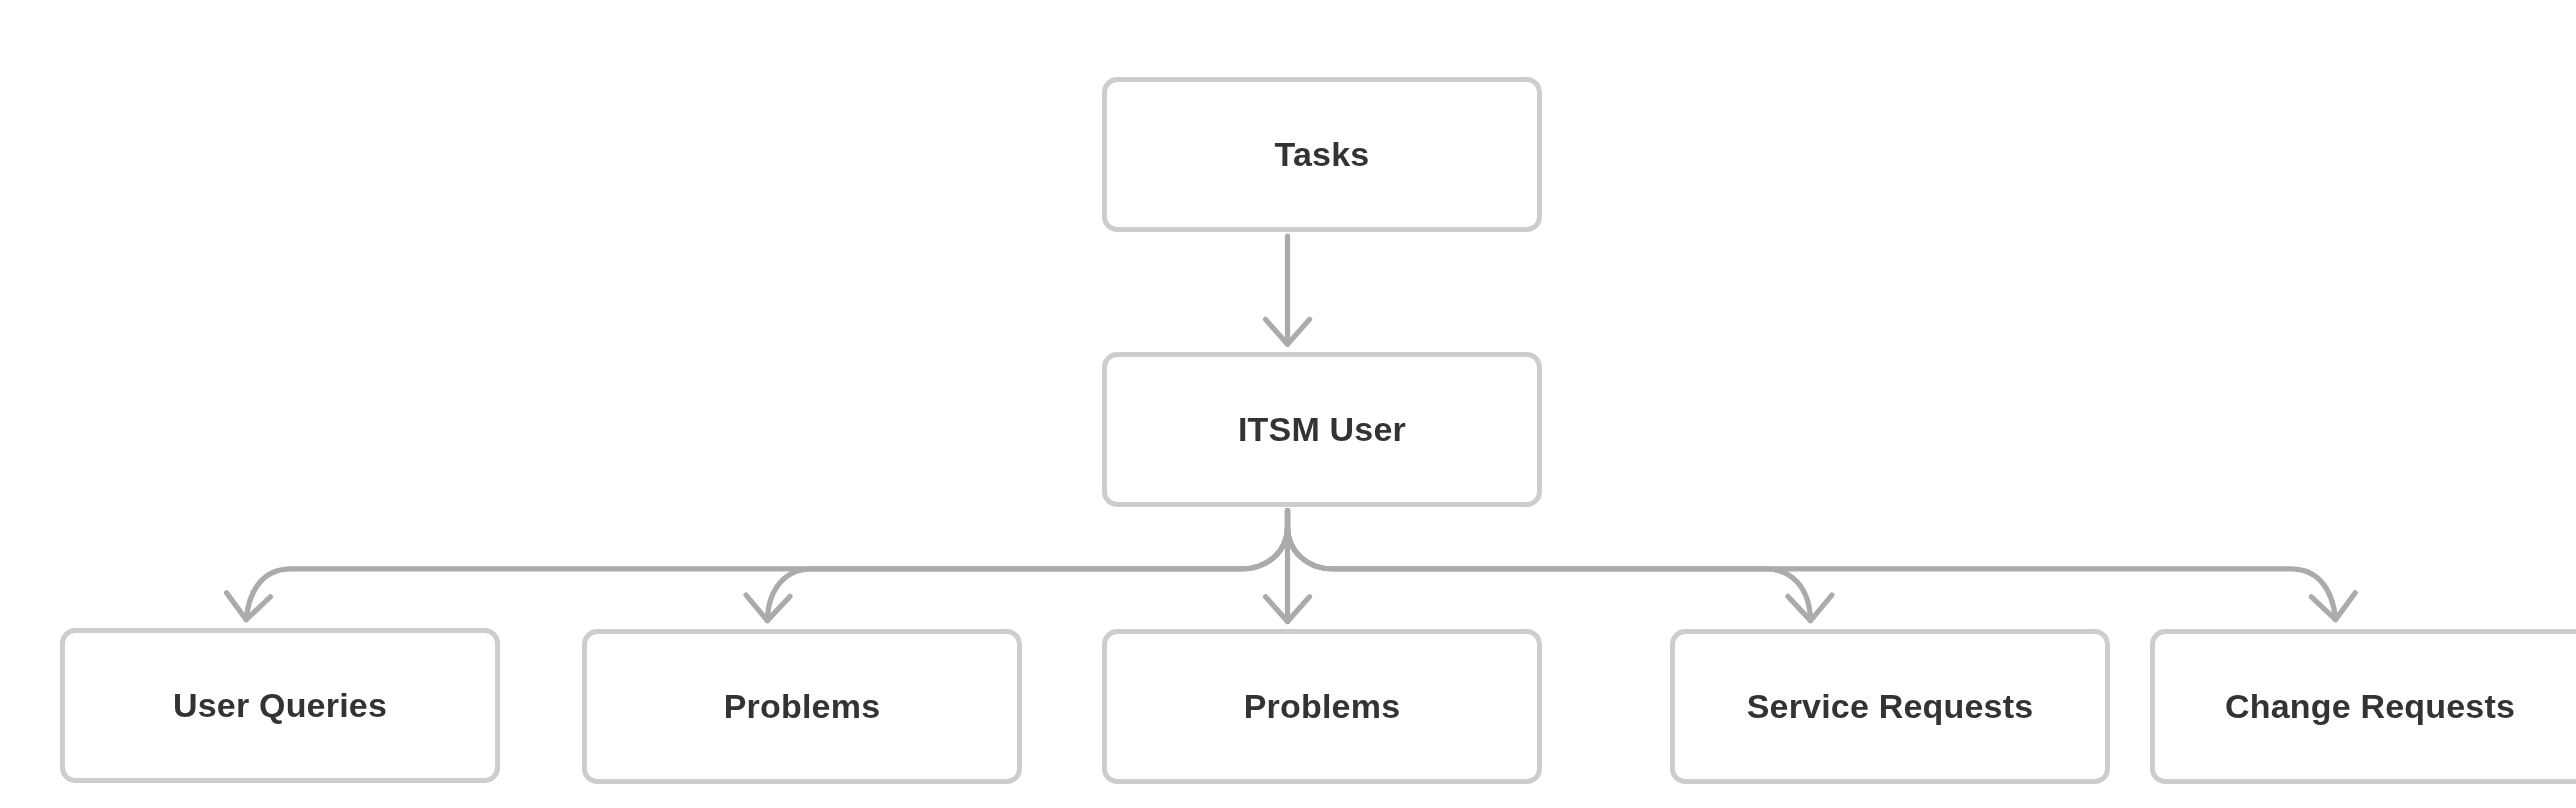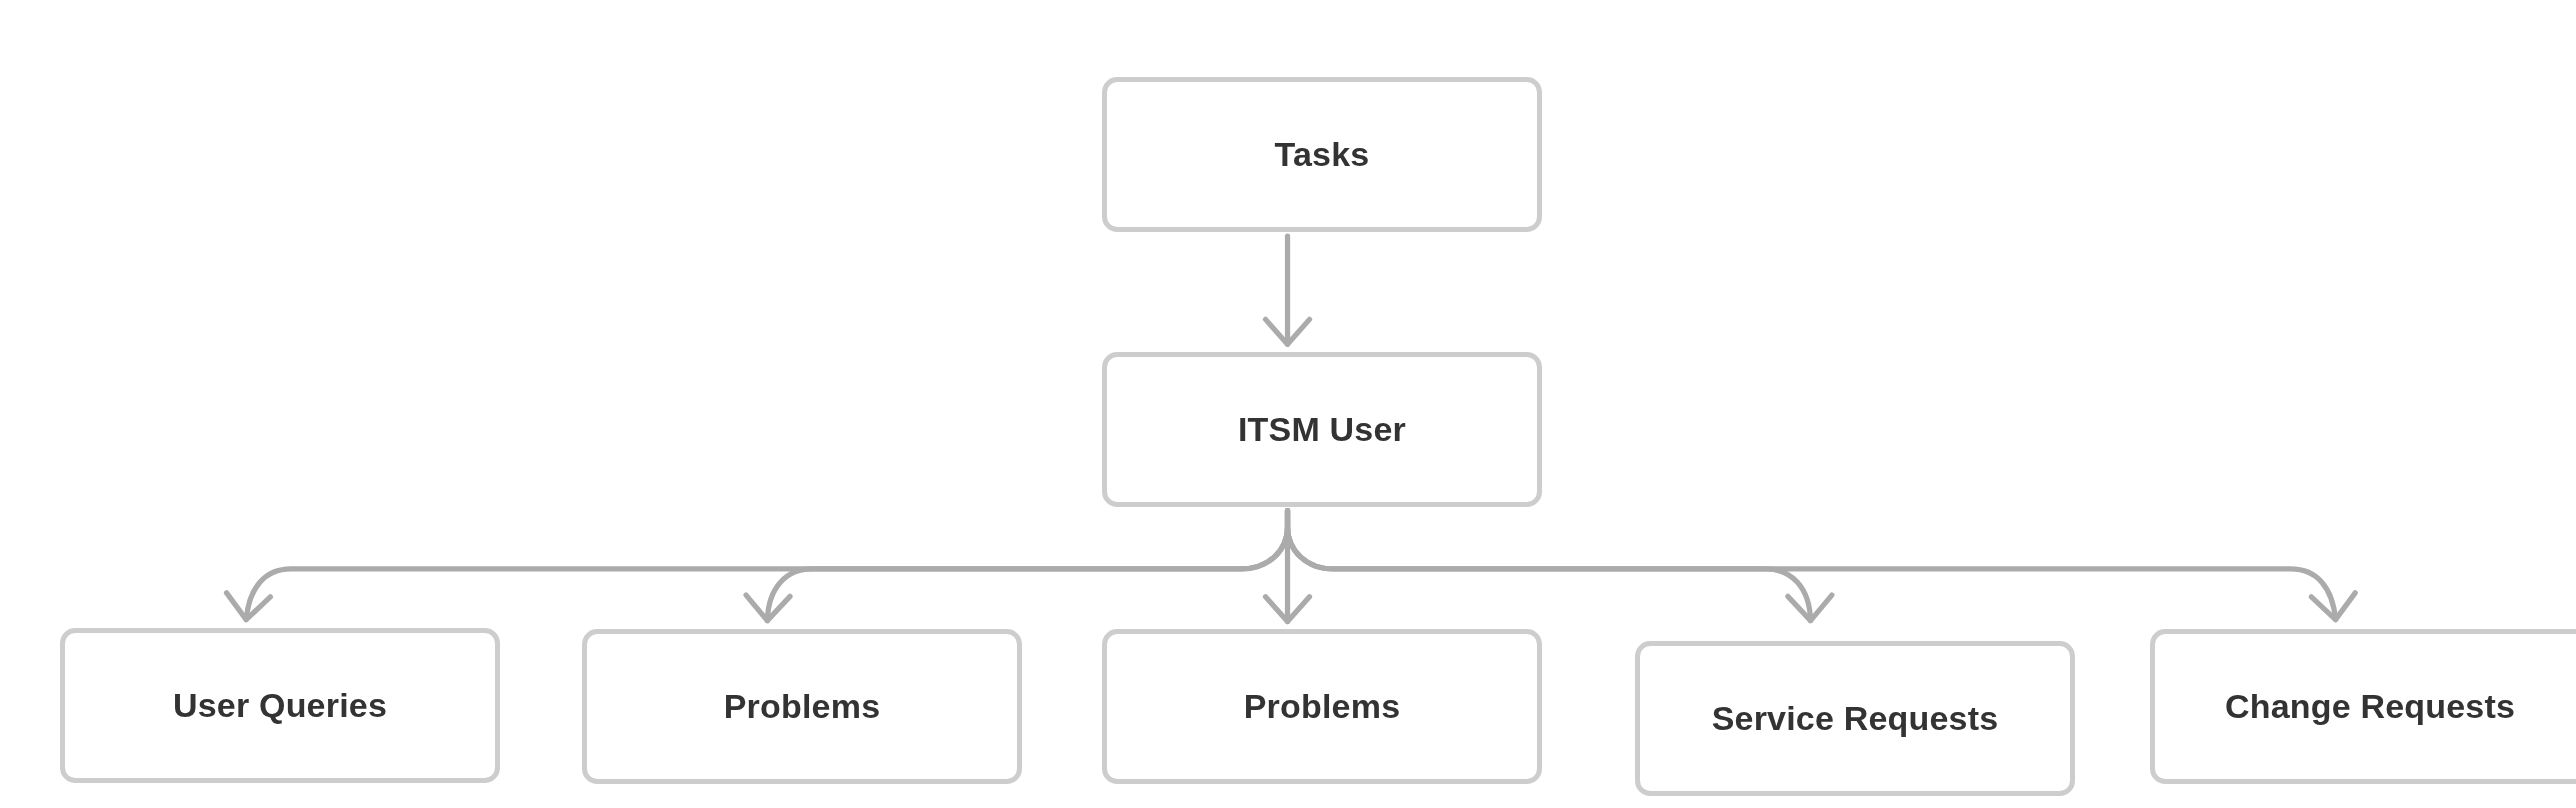--- a/index.html
+++ b/index.html
@@ -53,21 +53,21 @@
     color:var(--text);
     line-height:1.2;
     letter-spacing:0.2px;
   }
   
   .pos-tasks            {left:1102px; top:77px;}
   .pos-itsm-tasks       {left:1102px; top:352px;}
   .pos-user-queries     {left:60px;   top:628px;}
   .pos-incidents        {left:582px;  top:629px;}
   .pos-problems         {left:1102px; top:629px;}
-  .pos-service-requests {left:1635px; top:629px;margin-top:12px;}
+  .pos-service-requests {left:1670px; top:629px;}
   .pos-change-requests  {left:2150px; top:629px;}
 </style>
 </head>
 <body>
 
 <div class="canvas">
 
   <svg class="edges" viewBox="0 0 2693 845" xmlns="http://www.w3.org/2000/svg">
     <defs>
       <marker id="chev" markerUnits="userSpaceOnUse" markerWidth="70" markerHeight="70" viewBox="-35 -35 70 70" refX="0" refY="0" orient="auto">

